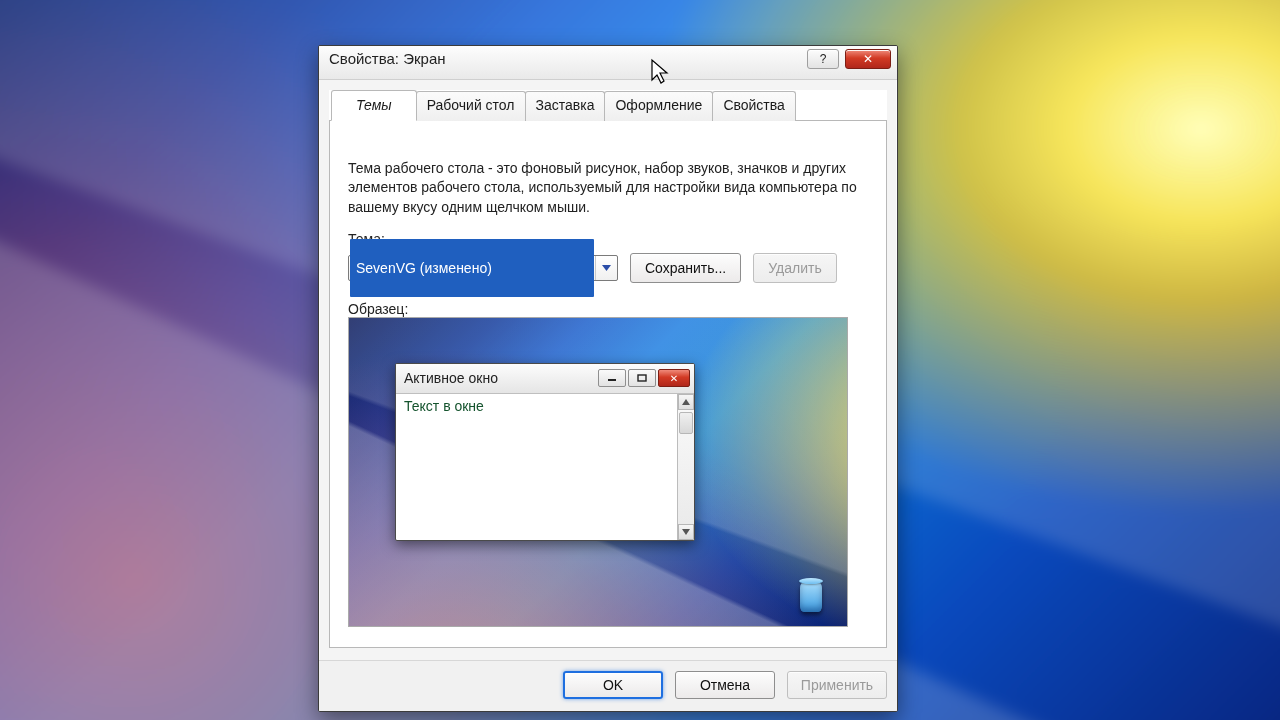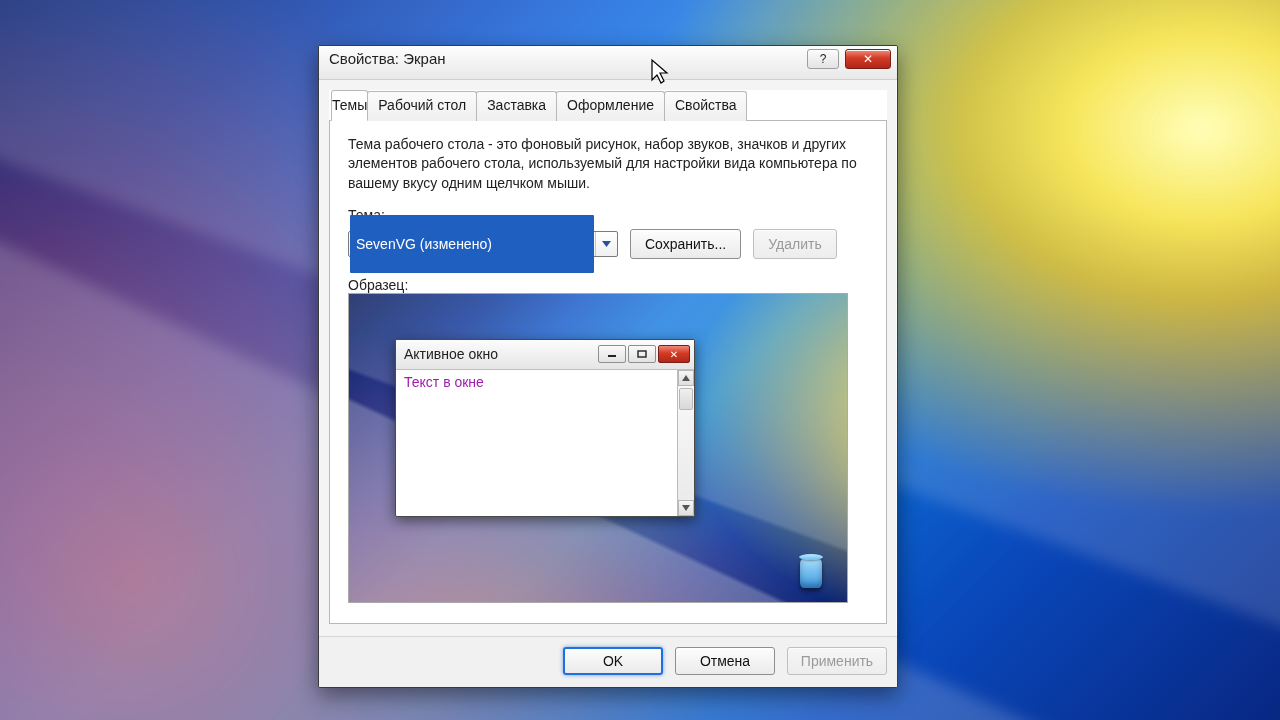--- a/index.html
+++ b/index.html
@@ -70,28 +70,29 @@
   .tab{
     padding:5px 10px 6px; font-size:14px; color:#1a1a1a;
     background: linear-gradient(#fbfbfb,#efefef);
     border:1px solid #b8b8b8; border-bottom:none;
     margin-right:-1px; cursor:default;
     border-top-left-radius:3px; border-top-right-radius:3px;
   }
   .tab.active{
     background:#fff; position:relative; z-index:2;
     border-bottom:1px solid #fff;
-    padding:6px 0 7px;
+    padding:6px 24px 7px;
     margin-top:-1px;
+    font-style:italic;
   }
   .tab-panel{
     background:#fff; border:1px solid #b8b8b8;
     padding:14px 18px 20px; min-height:470px;
   }
-  .desc{font-size:14px; color:#222; line-height:1.38; max-width:510px;}
+  .desc{font-size:14px; color:#222; line-height:1.38; max-width:510px;margin-top:24px;}
   .lbl{font-size:14px; color:#222; margin-top:14px;}
   .theme-row{display:flex; align-items:center; gap:12px; margin-top:6px;}
   .combo{
     position:relative; width:270px; height:26px;
     background:linear-gradient(#ffffff,#f0f0f0);
     border:1px solid #7a7a7a; border-radius:2px;
     display:flex; align-items:center;
   }
   .combo .sel{
     flex:1; margin:1px; padding:21px 6px;
@@ -149,21 +150,21 @@
   }
   .sw-btns{display:flex; gap:2px;}
   .swb{
     width:28px; height:18px; border-radius:2px;
     background:linear-gradient(#fafafa,#e2e2e2);
     border:1px solid #8f8f8f; color:#222;
     display:flex; align-items:center; justify-content:center; font-size:10px;
   }
   .swb.close{background:linear-gradient(#ef8a7a,#d23a24 45%,#b0271b); border-color:#7c1e14; color:#fff; width:32px;}
   .sw-body{position:absolute; left:0; right:0; top:30px; bottom:0; display:flex;}
-  .sw-text{flex:1; padding:4px 8px; font-size:14px; color:#a21caf; border-right:1px solid #bcbcbc;}
+  .sw-text{flex:1; padding:4px 8px; font-size:14px; color:#14532d; border-right:1px solid #bcbcbc;}
   .sw-scroll{
     width:16px; background:linear-gradient(#fafafa,#e9e9e9);
     position:relative;
   }
   .sw-scroll .sbtn{
     position:absolute; left:0; right:0; height:16px;
     background:linear-gradient(#f6f6f6,#dedede); border:1px solid #b7b7b7;
     display:flex; align-items:center; justify-content:center;
   }
   .sw-scroll .sbtn.top{top:0;}

